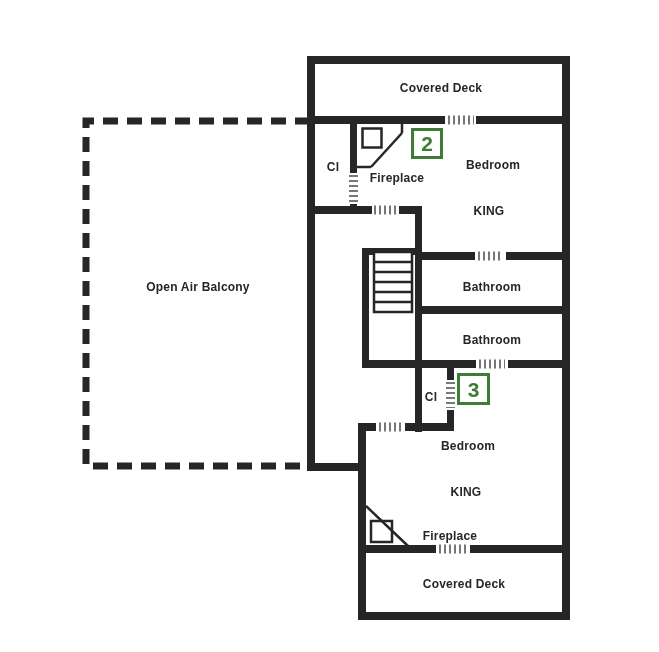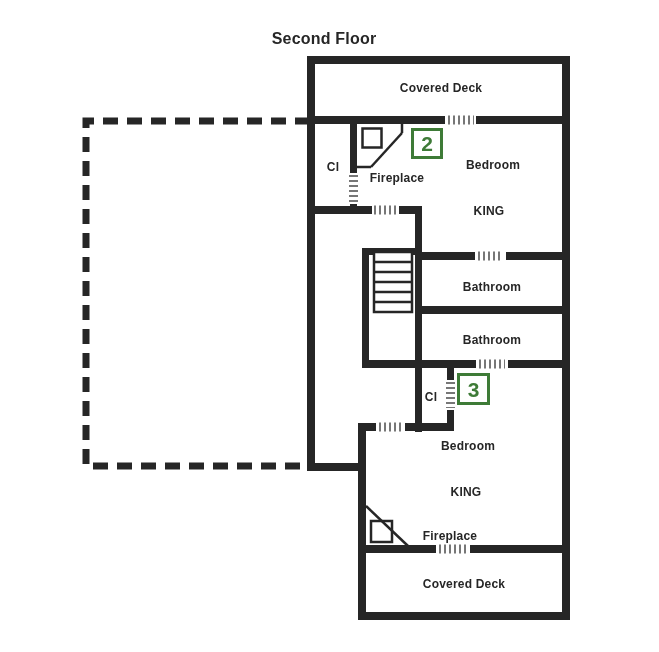--- a/index.html
+++ b/index.html
@@ -116,33 +116,33 @@
       <line x1="357" y1="167" x2="371" y2="167"></line>
     </g>
 
     <g stroke="#262626" stroke-width="2.5" fill="none">
       <rect x="371" y="521" width="21" height="21"></rect>
       <line x1="362" y1="506" x2="366" y2="506"></line>
       <line x1="366" y1="506" x2="408" y2="546"></line>
     </g>
   </svg>
 
-  <div class="lbl title" style="left:324px;top:39px;">Second Floor</div>
   <div class="lbl" style="left:441px;top:88px;">Covered Deck</div>
   <div class="lbl" style="left:333px;top:167px;">Cl</div>
   <div class="lbl" style="left:397px;top:178px;">Fireplace</div>
   <div class="lbl" style="left:493px;top:165px;">Bedroom</div>
   <div class="lbl" style="left:489px;top:211px;">KING</div>
   <div class="lbl" style="left:492px;top:287px;">Bathroom</div>
   <div class="lbl" style="left:492px;top:340px;">Bathroom</div>
   <div class="lbl" style="left:431px;top:397px;">Cl</div>
   <div class="lbl" style="left:468px;top:446px;">Bedroom</div>
   <div class="lbl" style="left:466px;top:492px;">KING</div>
   <div class="lbl" style="left:450px;top:536px;">Fireplace</div>
   <div class="lbl" style="left:464px;top:584px;">Covered Deck</div>
+  <div class="lbl" style="left:198px;top:287px;">Open Air Balcony</div>
 
   <div class="marker" style="left:411px;top:128px;width:32px;height:31px;">
     <span>2</span>
   </div>
   <div class="marker" style="left:457px;top:373px;width:33px;height:32px;">
     <span>3</span>
   </div>
 
 </div>
 

